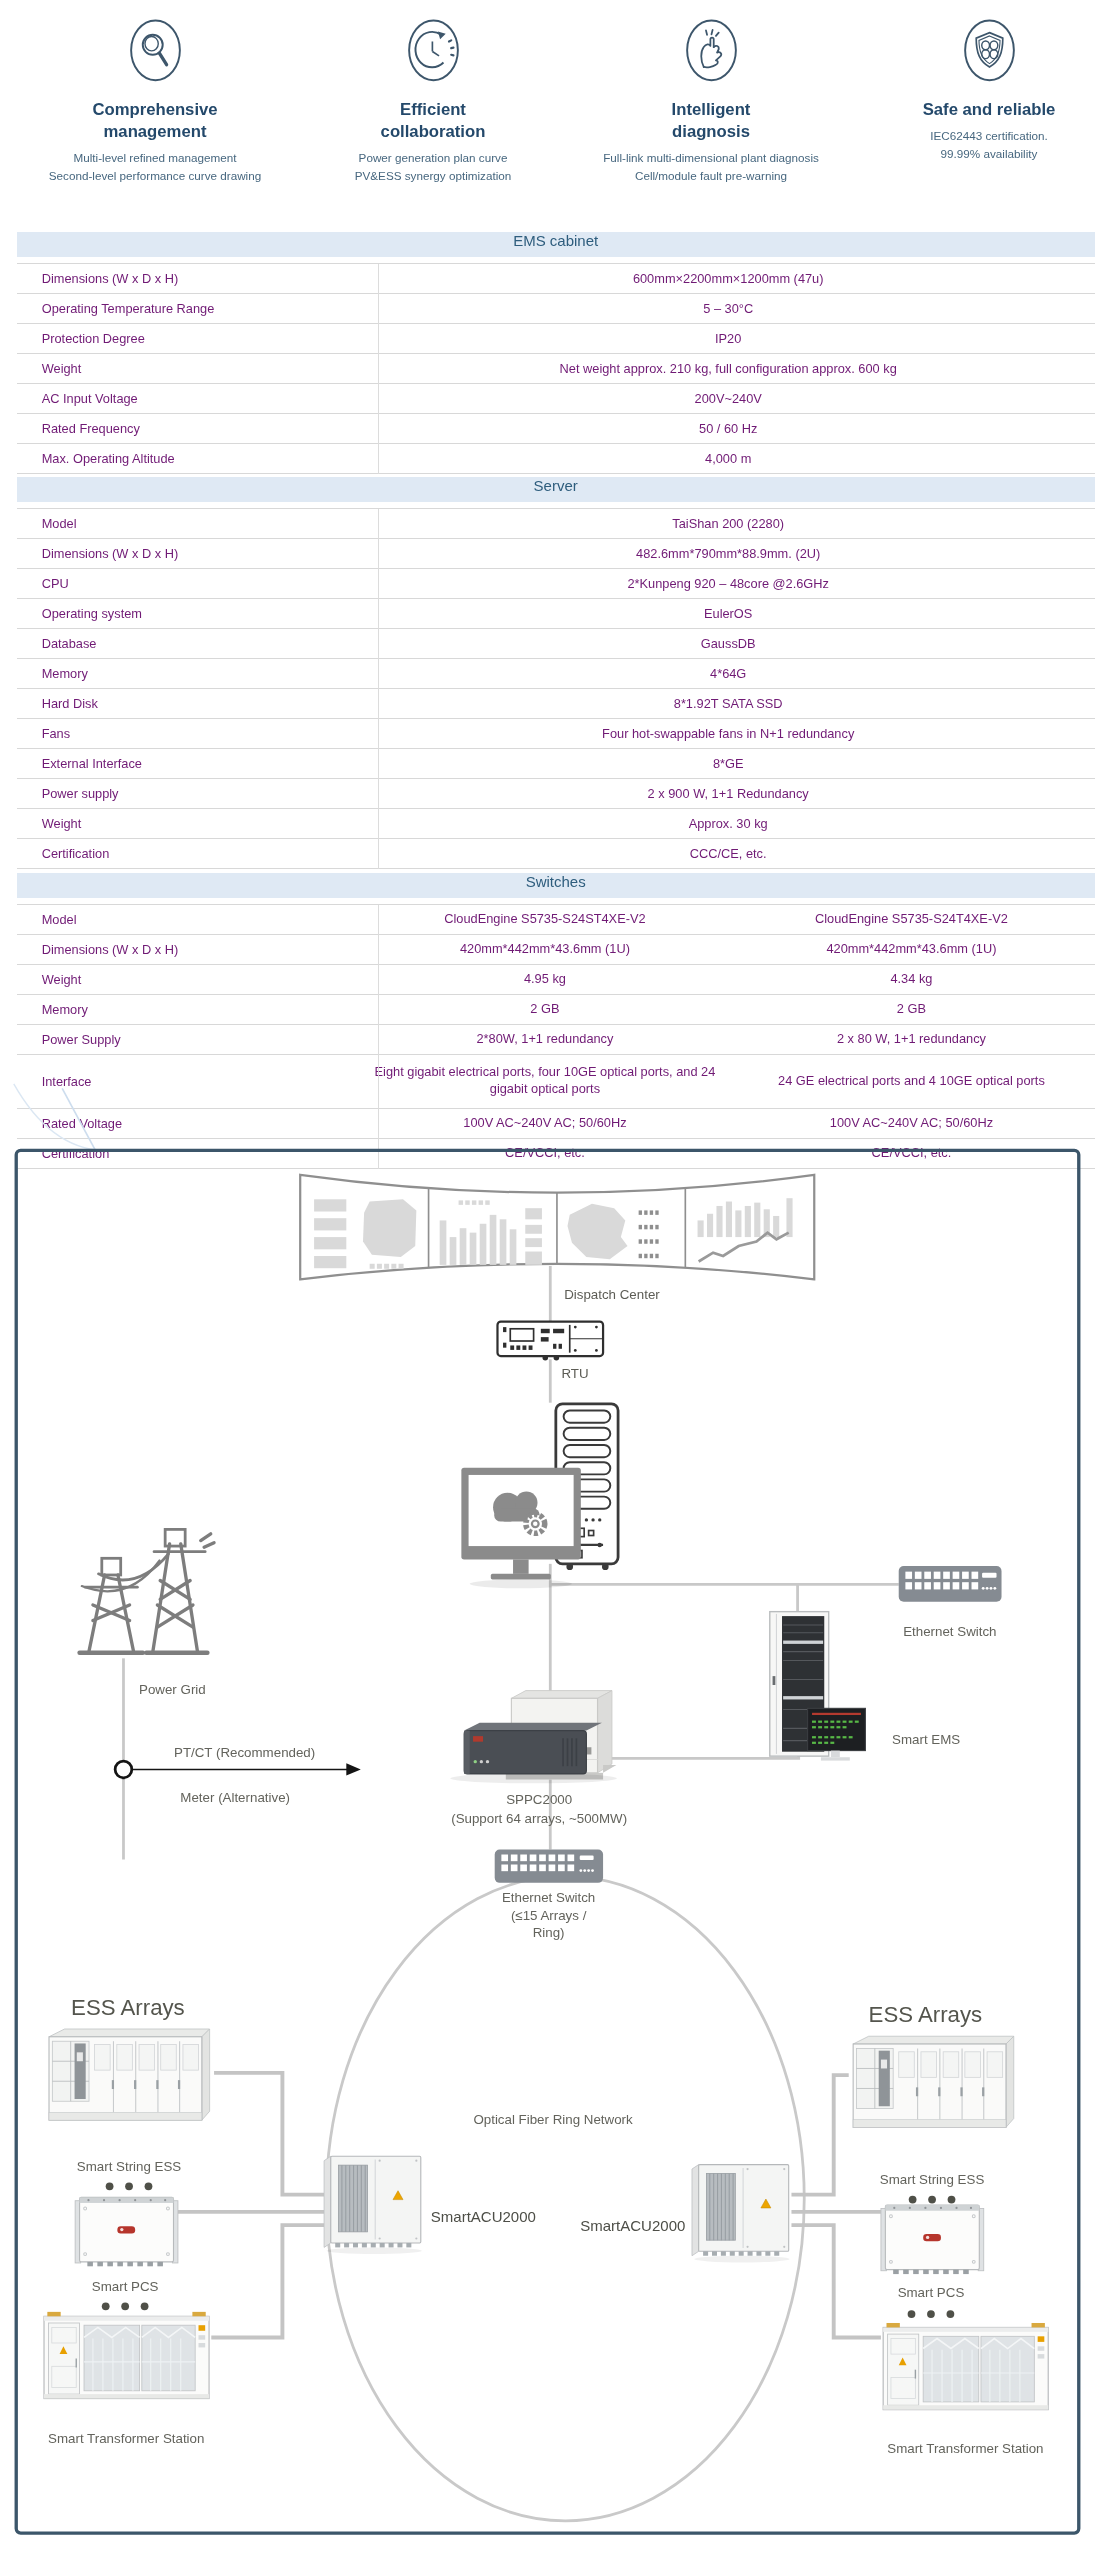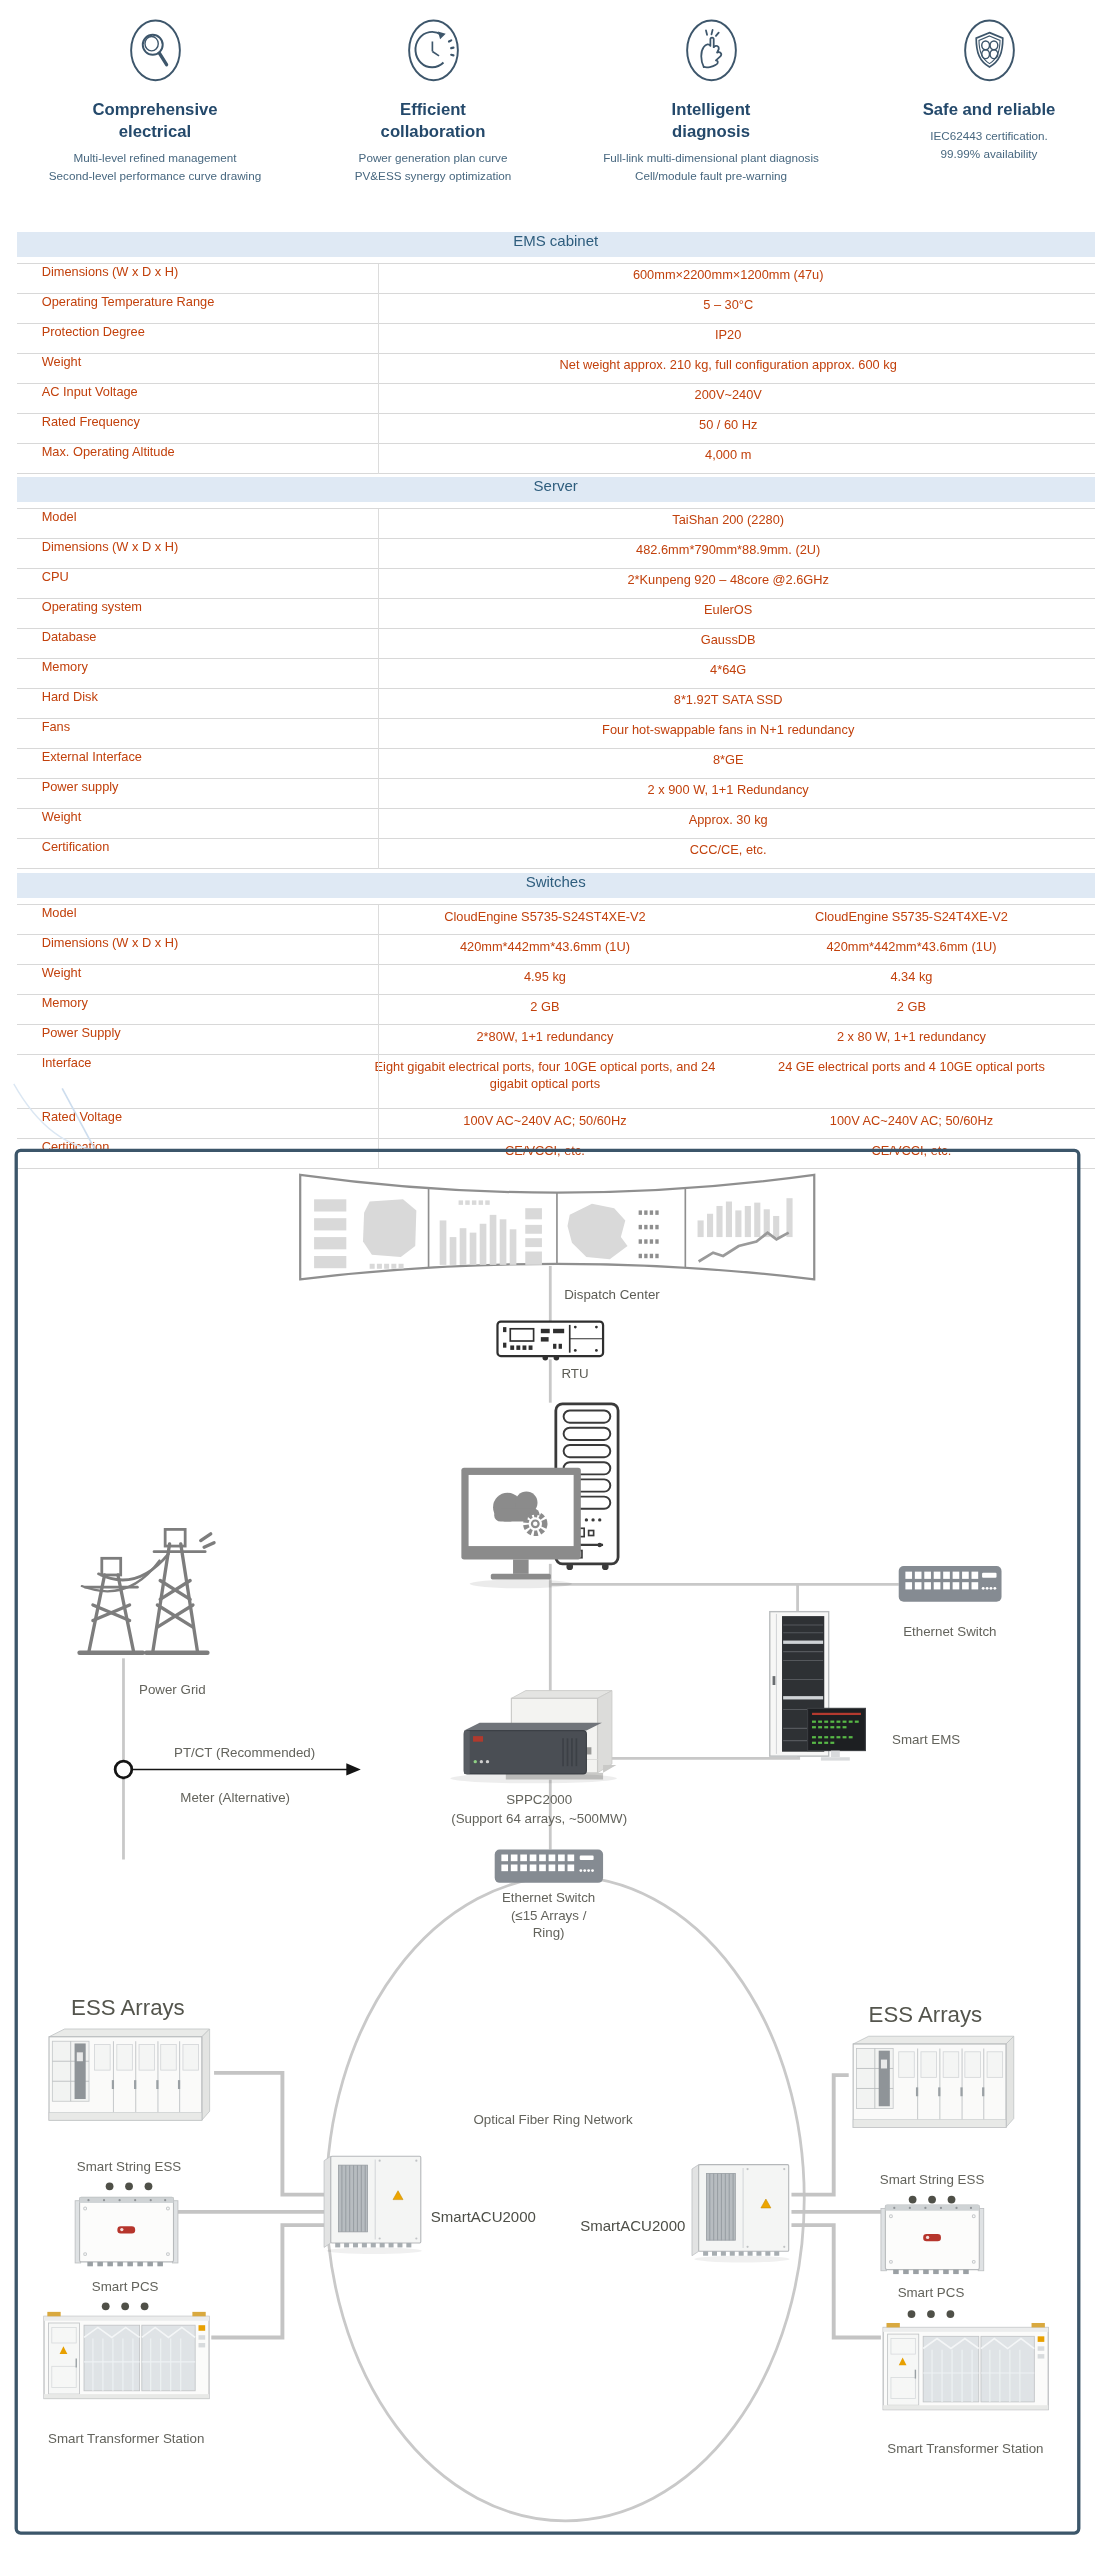--- a/index.html
+++ b/index.html
@@ -14,22 +14,22 @@
   .fe-title{margin-top:9px;font-size:16.7px;font-weight:bold;color:#24496b;line-height:22px;}
   .fe-desc{margin-top:6.7px;font-size:11.7px;color:#47677f;line-height:18px;}
   
   .tables{position:absolute;top:232px;left:16.7px;width:1078px;}
   .thead{height:25px;background:#dfe9f4;display:flex;align-items:flex-start;justify-content:center;
          font-size:15px;color:#2e5d7d;}
   .tpad{height:5.6px;}
   .tgap{height:3.9px;}
   .rows{position:relative;border-top:0.6px solid #d8d8d8;}
   .vline{position:absolute;left:361px;top:0;bottom:0;width:0.6px;background:#dcdcdc;}
-  .trow{display:flex;align-items:flex-start;min-height:29px;border-bottom:0.6px solid #d8d8d8;
-        font-size:12.8px;color:#c2410c;}
+  .trow{display:flex;align-items:center;min-height:29px;border-bottom:0.6px solid #d8d8d8;
+        font-size:12.8px;color:#701a75;}
   .tlabel{width:345px;padding-left:25px;box-sizing:border-box;}
   .tvalue{flex:1;text-align:center;padding:3.3px 5.6px;}
   .tcell{flex:1;text-align:center;padding:4.4px 10px;line-height:16.7px;}
   .trow.tall{min-height:53px;}
   
   .diagram{position:absolute;top:1148px;left:14px;}
   svg text{font-family:"Liberation Sans", sans-serif;}
   .dlabel{font-size:24px;fill:#63635c;}
   .dlabel-dark{font-size:24px;fill:#5c5c55;}
   .dtitle{font-size:40px;fill:#54554d;}
@@ -43,21 +43,21 @@
 
   <div class="feature">
     <svg class="fe-icon" width="67" height="72" viewBox="0 0 120 130">
       <ellipse cx="60" cy="62" rx="44" ry="54" fill="none" stroke="#3d566b" stroke-width="3.5"></ellipse>
       <circle cx="55" cy="52" r="18" fill="none" stroke="#3d566b" stroke-width="3.5"></circle>
       <ellipse cx="53" cy="50" rx="12" ry="13" fill="none" stroke="#3d566b" stroke-width="2.5"></ellipse>
       <line x1="67" y1="67" x2="80" y2="88" stroke="#3d566b" stroke-width="6" stroke-linecap="round"></line>
     </svg>
     <div class="fe-title">
       <div>Comprehensive</div>
-      <div>electrical</div>
+      <div>management</div>
     </div>
     <div class="fe-desc">
       <div>Multi-level refined management</div>
       <div>Second-level performance curve drawing</div>
     </div>
   </div>
 
   <div class="feature">
     <svg class="fe-icon" width="67" height="72" viewBox="0 0 120 130">
       <ellipse cx="60" cy="62" rx="44" ry="54" fill="none" stroke="#3d566b" stroke-width="3.5"></ellipse>

